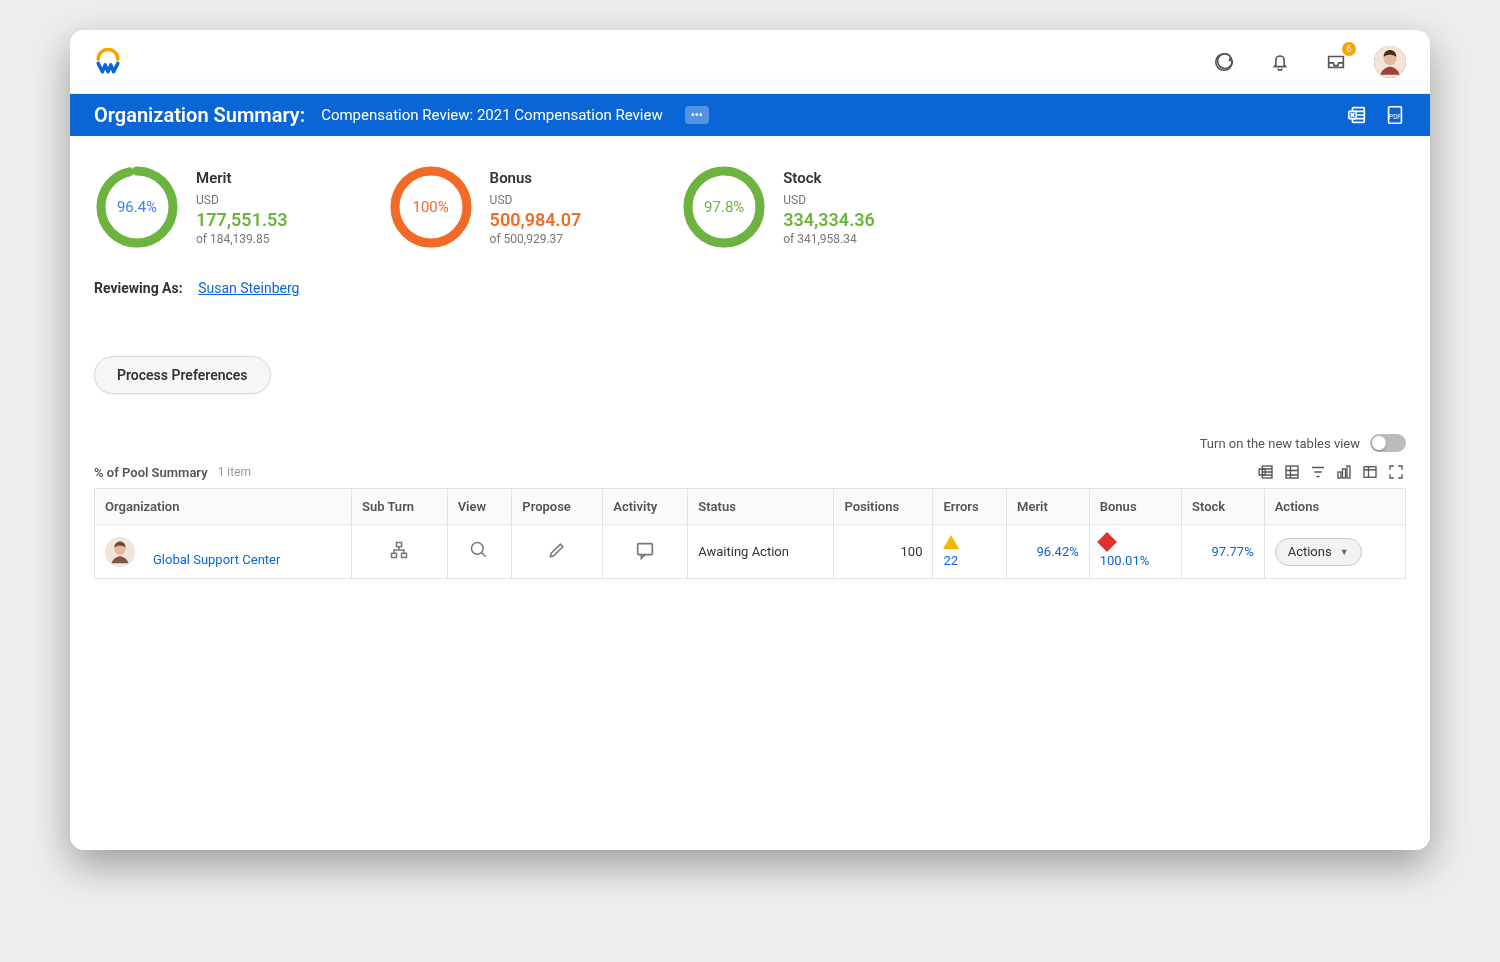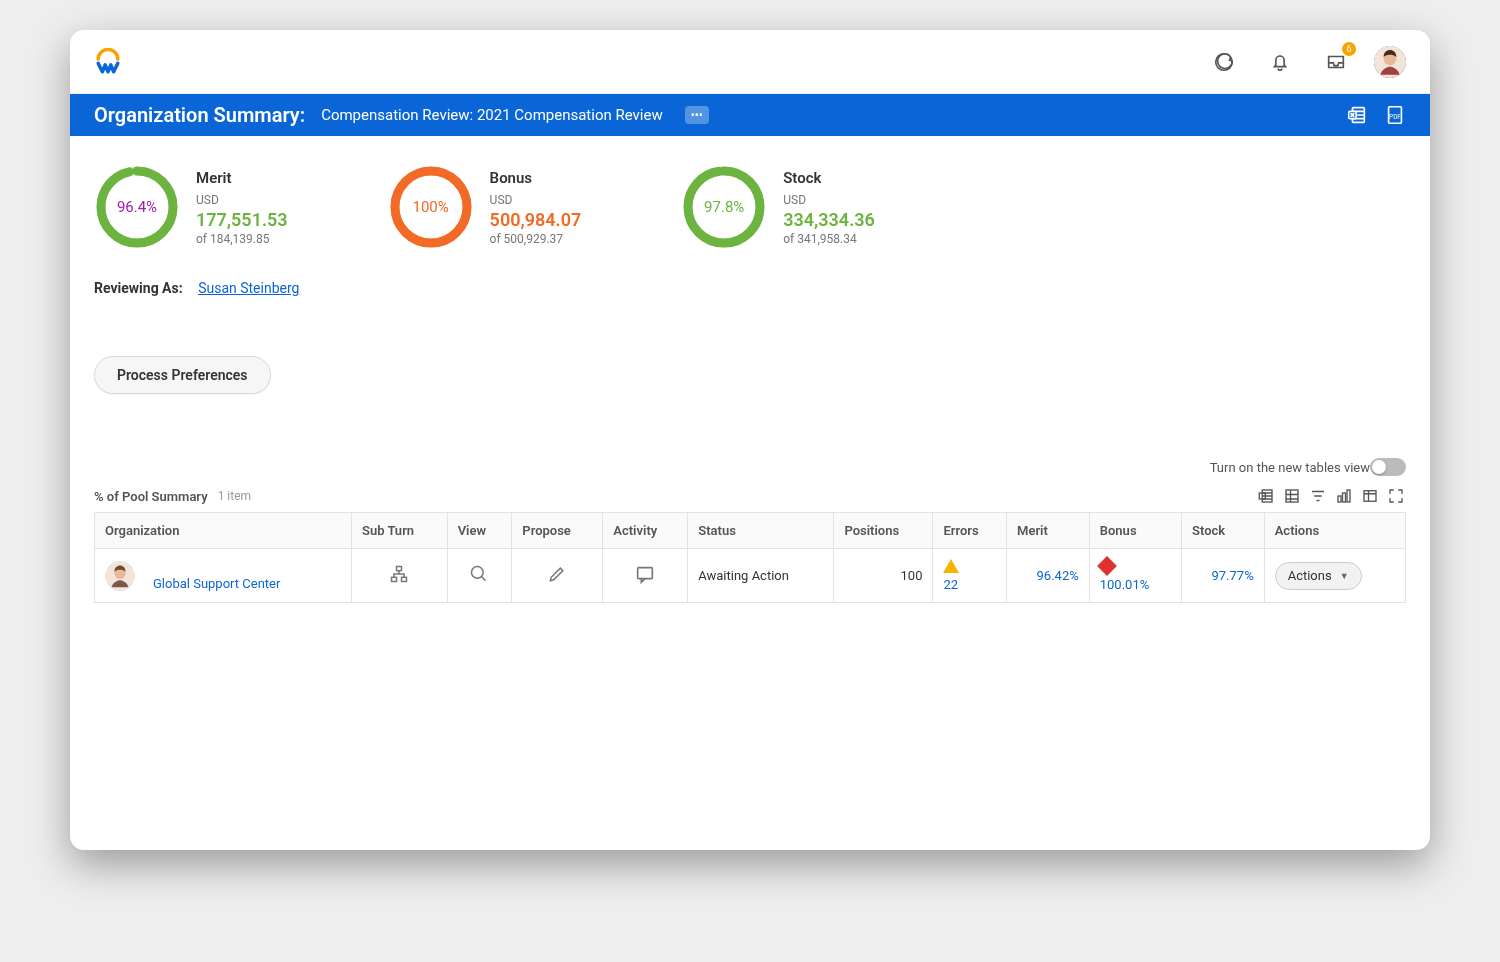--- a/index.html
+++ b/index.html
@@ -48,21 +48,21 @@
   .donut-text .t2{font-size:12px;color:var(--muted);margin-top:6px;}
   .donut-text .t3{font-size:18px;font-weight:600;margin-top:2px;}
   .donut-text .t4{font-size:12px;color:var(--muted);margin-top:2px;}
   .donut-text.green .t3{color:var(--green);}
   .donut-text.orange .t3{color:var(--orange);}
   .reviewing{font-size:14px;margin:10px 0 60px;}
   .reviewing b{font-weight:700;margin-right:12px;}
   .reviewing a{color:var(--blue-link);}
   .btn{display:inline-flex;align-items:center;justify-content:center;height:38px;padding:0 22px;border:1px solid var(--border);border-radius:20px;background:#f6f6f6;font-size:14px;font-weight:600;cursor:pointer;box-shadow:0 1px 2px rgba(0,0,0,.05);}
   
-  .toggle-row{display:flex;justify-content:flex-end;align-items:center;font-size:13px;color:#555;margin-top:64px;}
+  .toggle-row{display:flex;justify-content:flex-end;align-items:center;gap:10px;font-size:13px;color:#555;margin-top:40px;}
   .toggle{width:36px;height:18px;border-radius:10px;background:#bbb;position:relative;cursor:pointer;}
   .toggle::after{content:"";position:absolute;width:14px;height:14px;border-radius:50%;background:#fff;top:2px;left:2px;box-shadow:0 1px 2px rgba(0,0,0,.3);}
   .table-hdr{display:flex;align-items:center;gap:10px;margin-top:10px;}
   .table-hdr .lbl{font-size:13px;font-weight:600;color:#555;}
   .table-hdr .cnt{font-size:12px;color:#999;}
   .table-hdr .spacer{flex:1;}
   .tool-icons{display:flex;gap:6px;color:#555;}
   .tool-icons span{width:20px;height:20px;display:flex;align-items:center;justify-content:center;cursor:pointer;}
   table{width:100%;border-collapse:collapse;margin-top:6px;font-size:13px;}
   th,td{border:1px solid #e2e2e2;padding:10px 10px;text-align:left;vertical-align:middle;}
@@ -144,21 +144,21 @@
   <div class="body">
 
     
     <div class="donuts" id="donuts">
     <div class="donut-item">
       <div class="donut">
         <svg viewBox="0 0 86 86">
           <circle cx="43" cy="43" r="36" stroke="#e6e6e6" stroke-width="9" fill="none"></circle>
           <circle cx="43" cy="43" r="36" stroke="#6cb33f" stroke-width="9" fill="none" stroke-dasharray="226.1946710584651" stroke-dashoffset="8.143008158104726" stroke-linecap="round"></circle>
         </svg>
-        <div class="pct" style="color:#a21caf">96.4%</div>
+        <div class="pct" style="color:#3b82f6">96.4%</div>
       </div>
       <div class="donut-text green">
         <div class="t1">Merit</div>
         <div class="t2">USD</div>
         <div class="t3">177,551.53</div>
         <div class="t4">of 184,139.85</div>
       </div>
     </div>
     <div class="donut-item">
       <div class="donut">

